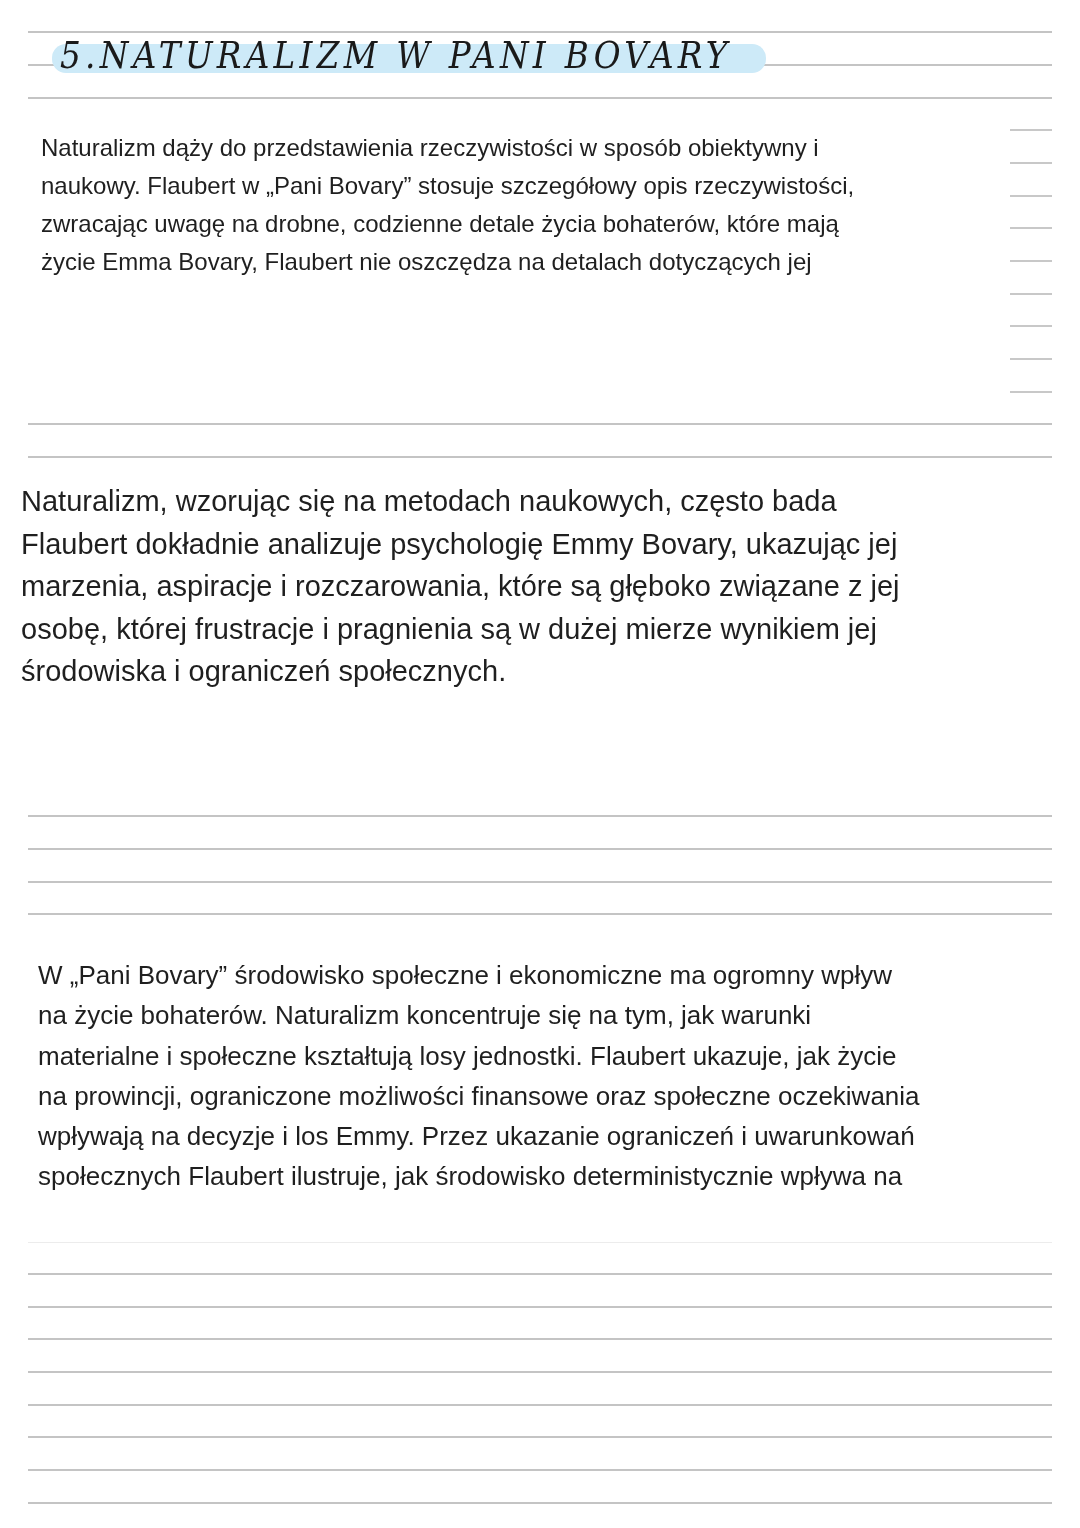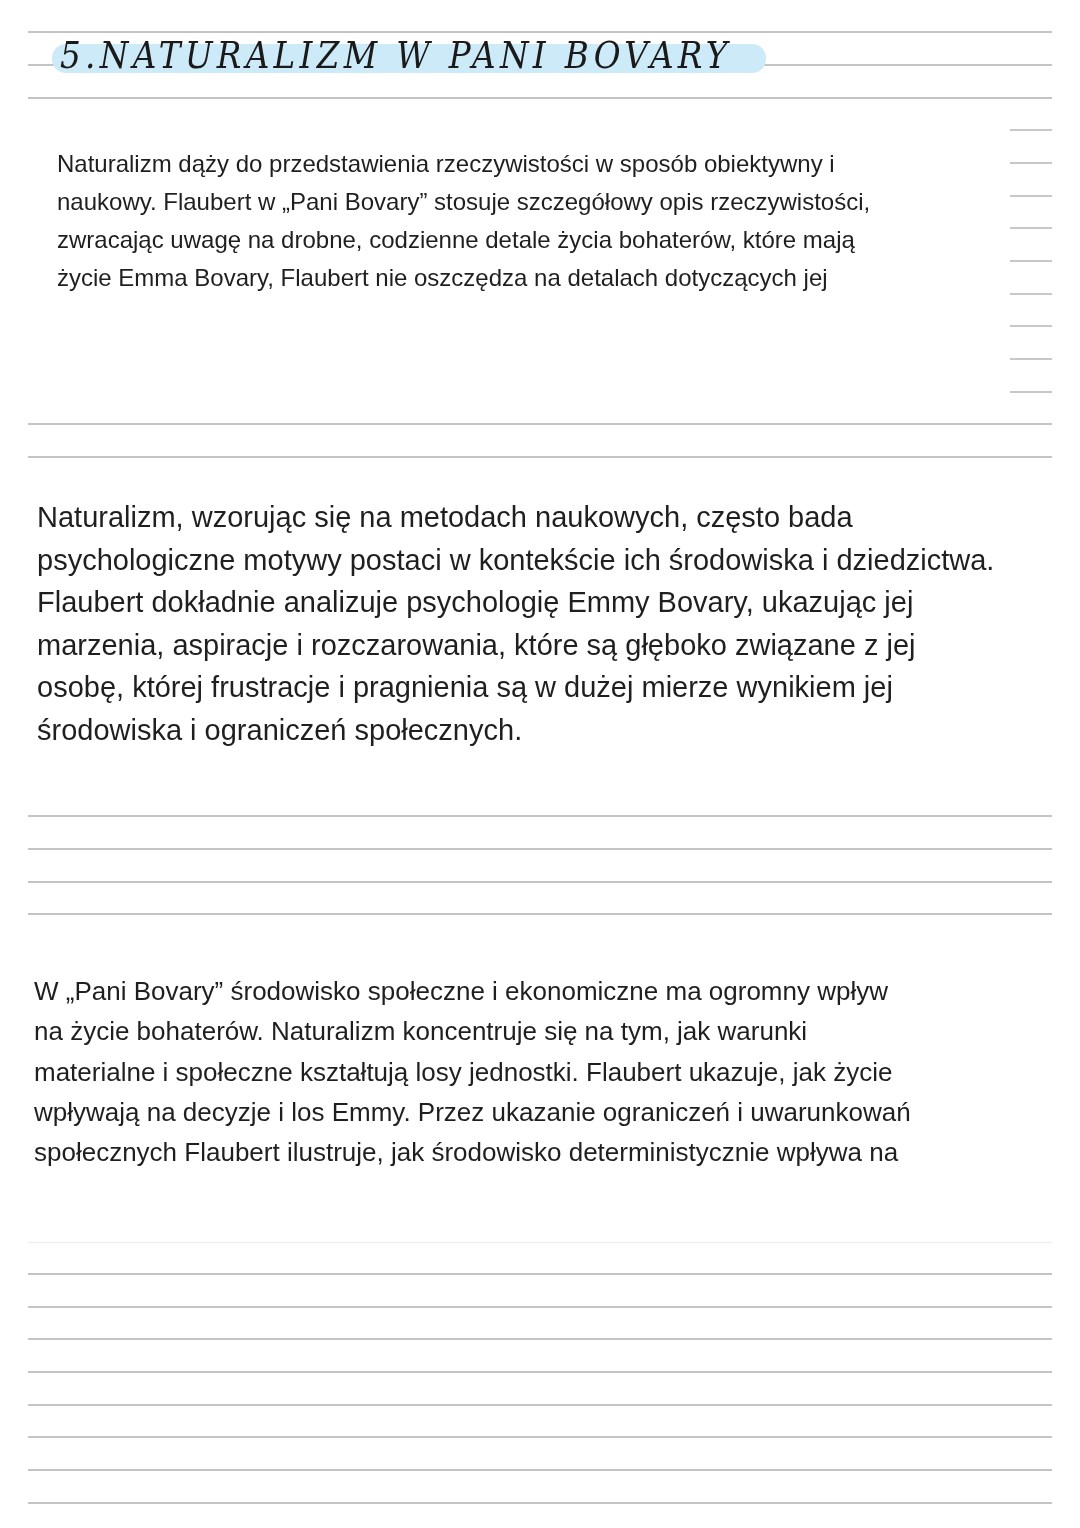--- a/index.html
+++ b/index.html
@@ -51,40 +51,40 @@
     font-size: 38px;
     letter-spacing: 5px;
     color: #1a1a1a;
     white-space: nowrap;
     transform: scaleX(0.86);
     transform-origin: left center;
     line-height: 50px;
   }
   .para {
     position: absolute;
-    margin: 16px;
+    margin: 0;
   }
   .para .line {
     display: block;
     white-space: nowrap;
   }
   #p1 {
     left: 41px;
     top: 129px;
     font-size: 24px;
     line-height: 38.1px;
   }
   #p2 {
     left: 21px;
     top: 480px;
     font-size: 29px;
     line-height: 42.6px;
   }
   #p3 {
-    left: 18px;
+    left: 38px;
     top: 955px;
     font-size: 26px;
     line-height: 40.3px;
   }
 </style>
 </head>
 <body>
 
 <div>
   <div class="rule" style="top:31px"></div>
@@ -125,26 +125,26 @@
 
 <p class="para" id="p1">
   <span class="line">Naturalizm dąży do przedstawienia rzeczywistości w sposób obiektywny i</span>
   <span class="line">naukowy. Flaubert w „Pani Bovary” stosuje szczegółowy opis rzeczywistości,</span>
   <span class="line">zwracając uwagę na drobne, codzienne detale życia bohaterów, które mają</span>
   <span class="line">życie Emma Bovary, Flaubert nie oszczędza na detalach dotyczących jej</span>
 </p>
 
 <p class="para" id="p2">
   <span class="line">Naturalizm, wzorując się na metodach naukowych, często bada</span>
-  <span class="line">psychologiczne motywy postaci w kontekście ich środowiska i dziedzictwa.</span>
   <span class="line">Flaubert dokładnie analizuje psychologię Emmy Bovary, ukazując jej</span>
   <span class="line">marzenia, aspiracje i rozczarowania, które są głęboko związane z jej</span>
   <span class="line">osobę, której frustracje i pragnienia są w dużej mierze wynikiem jej</span>
   <span class="line">środowiska i ograniczeń społecznych.</span>
 </p>
 
 <p class="para" id="p3">
   <span class="line">W „Pani Bovary” środowisko społeczne i ekonomiczne ma ogromny wpływ</span>
   <span class="line">na życie bohaterów. Naturalizm koncentruje się na tym, jak warunki</span>
   <span class="line">materialne i społeczne kształtują losy jednostki. Flaubert ukazuje, jak życie</span>
+  <span class="line">na prowincji, ograniczone możliwości finansowe oraz społeczne oczekiwania</span>
   <span class="line">wpływają na decyzje i los Emmy. Przez ukazanie ograniczeń i uwarunkowań</span>
   <span class="line">społecznych Flaubert ilustruje, jak środowisko deterministycznie wpływa na</span>
 </p>
 
 </body></html>

